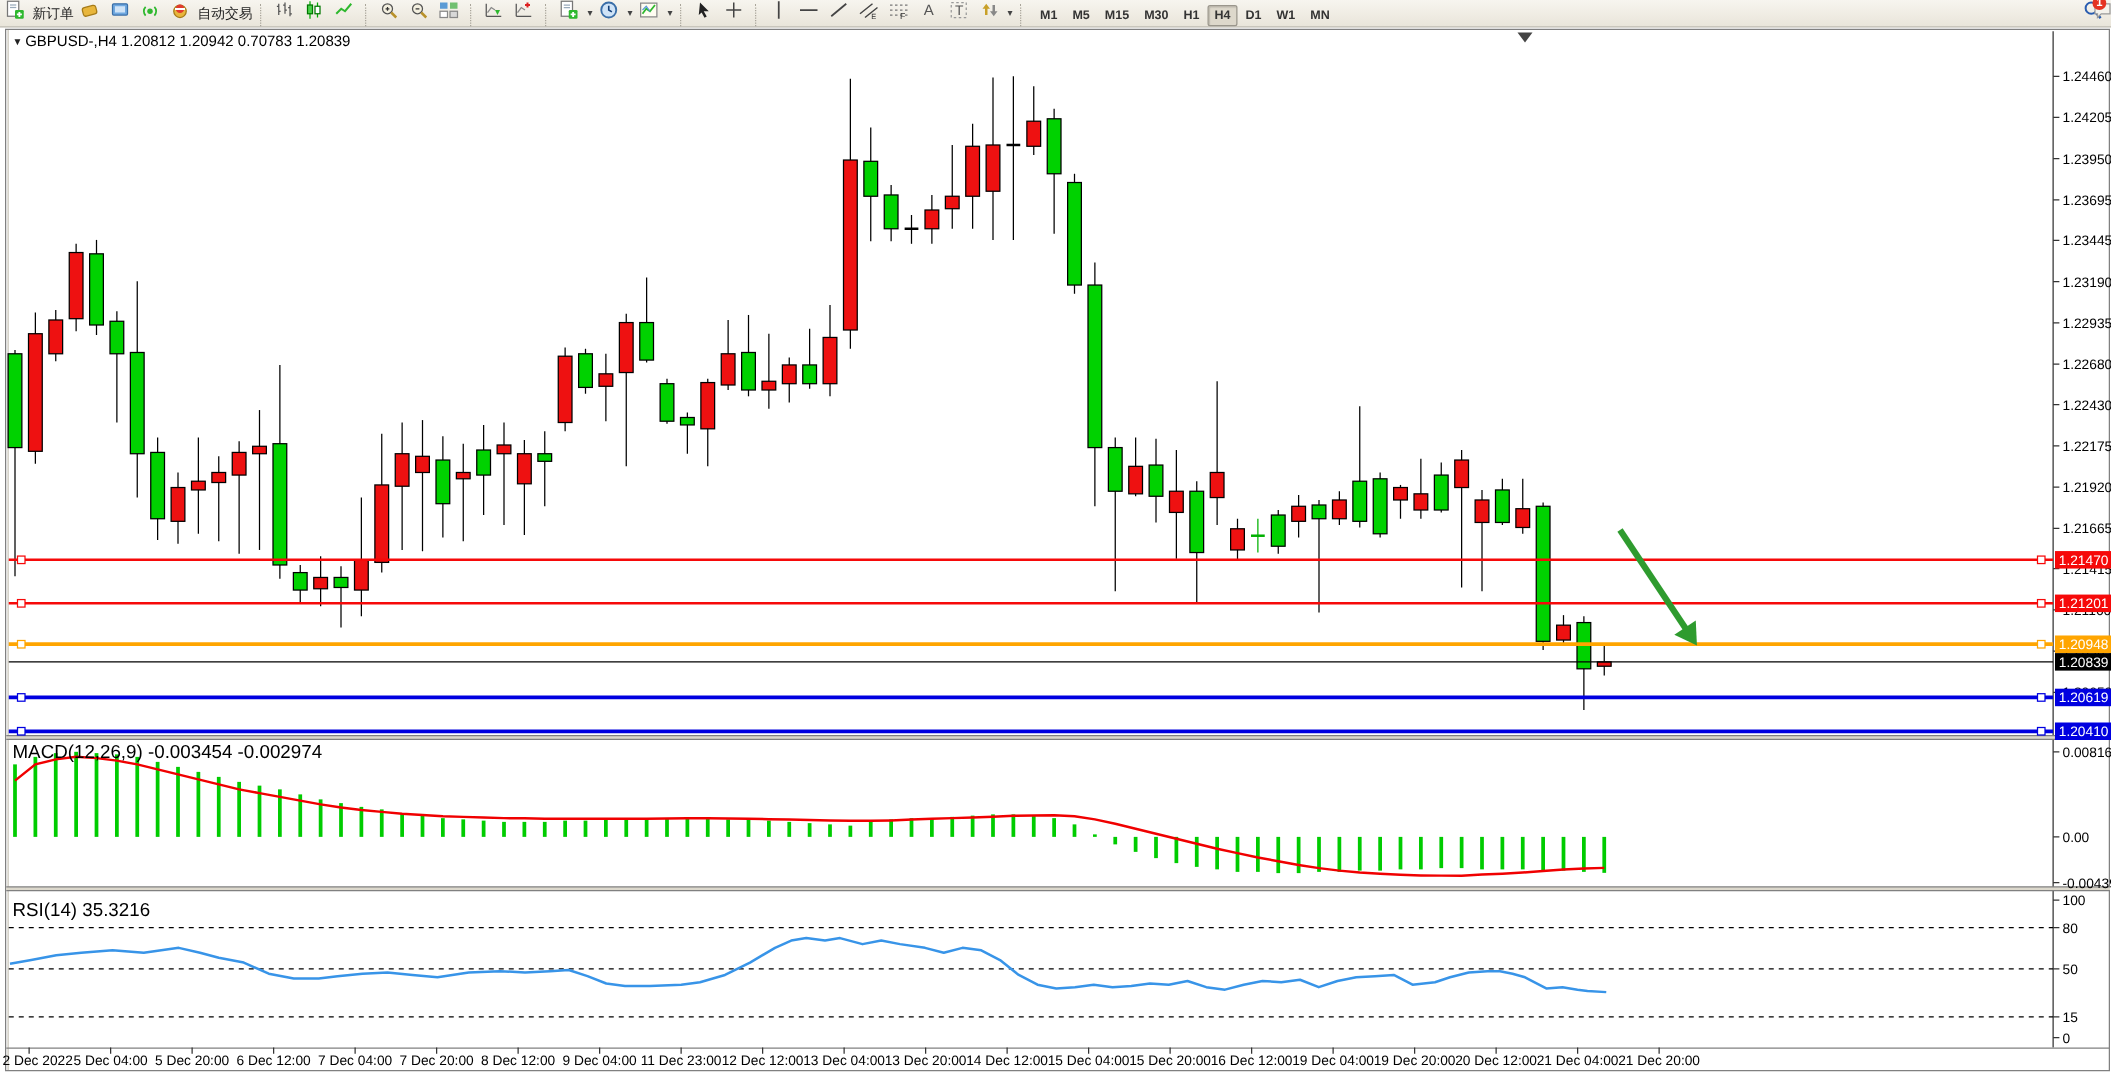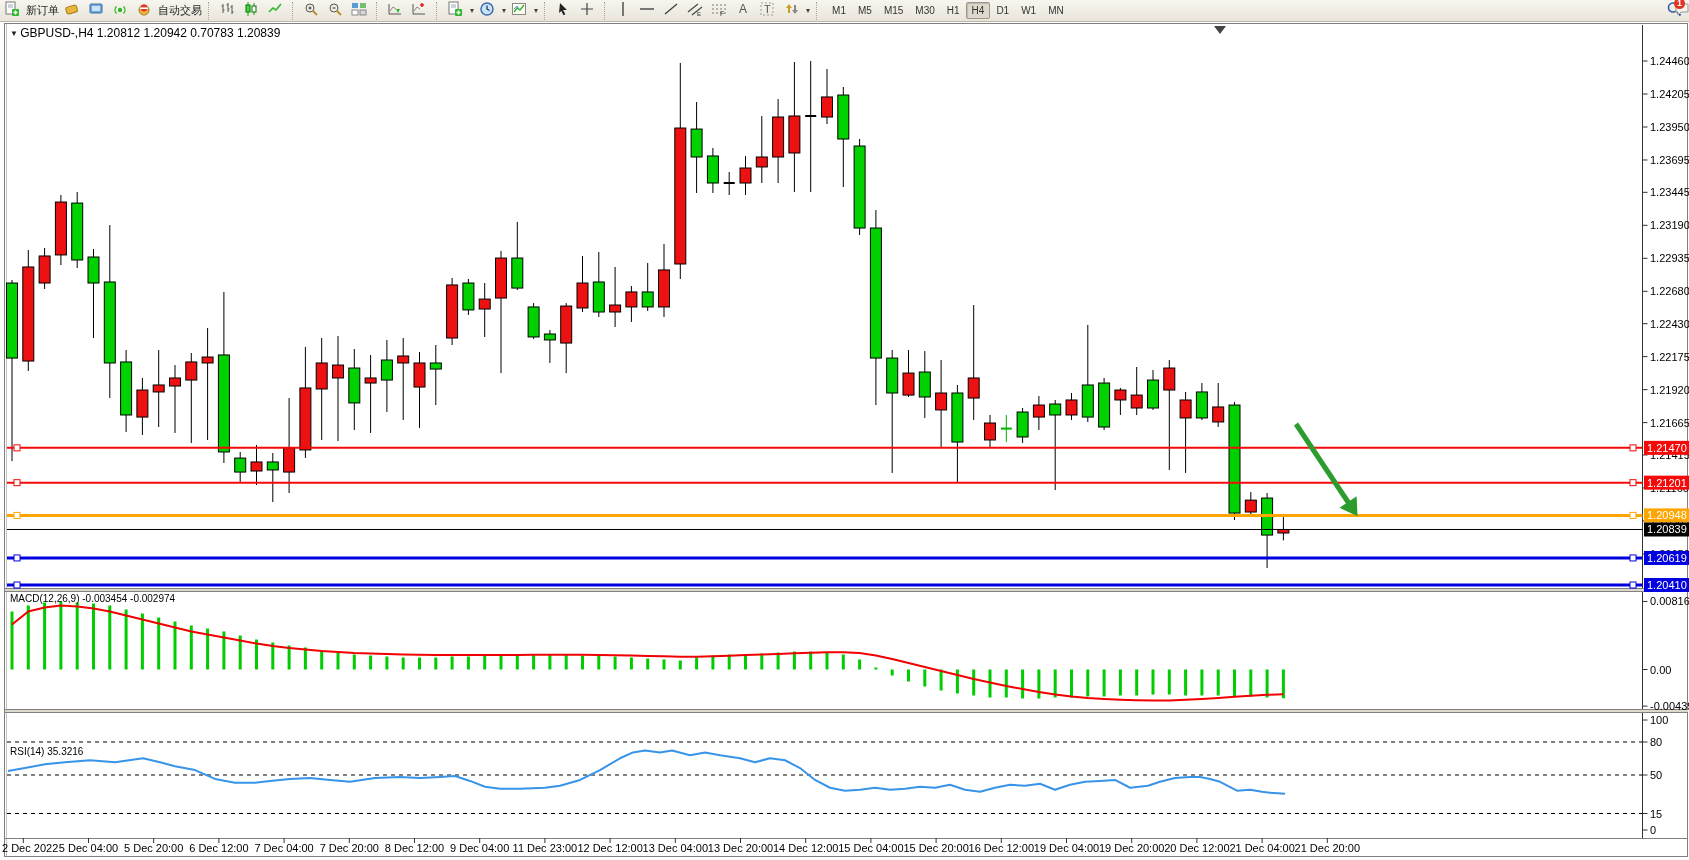--- a/index.html
+++ b/index.html
@@ -1,30 +1,30 @@
 <!DOCTYPE html>
 <html><head>
 <meta charset="utf-8">
 <style>
   html,body{margin:0;padding:0;background:#fff;}
   .app{position:relative;width:1689px;height:860px;font-family:"Liberation Sans",sans-serif;background:#fff;overflow:hidden;}
   
-  .toolbar{position:absolute;left:0;top:0;width:1689px;height:22px;background:linear-gradient(#f7f5ef,#e9e5da);border-bottom:1px solid #b9b5a9;display:flex;align-items:center;padding-left:3px;box-sizing:border-box;z-index:5;}
+  .toolbar{position:absolute;left:0;top:0;width:1689px;height:22px;background:linear-gradient(#f7f5ef,#e9e5da);border-bottom:1px solid #b9b5a9;display:flex;align-items:flex-end;padding-left:3px;box-sizing:border-box;z-index:5;}
   .tbtn{display:flex;align-items:center;gap:3px;height:20px;padding:0 3px;border:1px solid transparent;border-radius:2px;position:relative;cursor:default;}
   .tbtn .lbl{font-size:11px;color:#222;white-space:nowrap;}
   .tbtn .dd{font-size:8px;color:#444;margin-left:1px;}
   .tsep{width:7px;height:18px;margin:0 2px;border-left:1px dotted #a9a59a;}
-  .tf{font-size:10px;font-weight:normal;color:#333;padding:2px 5px;border:1px solid transparent;border-radius:2px;}
+  .tf{font-size:10px;font-weight:bold;color:#333;padding:2px 5px;border:1px solid transparent;border-radius:2px;}
   .tf.pressed{background:#ddd8cb;border:1px solid #9a968c;box-shadow:inset 1px 1px 1px rgba(0,0,0,.15);}
   .tright{margin-left:auto;display:flex;align-items:center;margin-right:8px;}
   .badge{position:absolute;top:-3px;right:-5px;background:#e53323;color:#fff;font-size:9px;line-height:11px;padding:0 3px;border-radius:7px;font-weight:bold;}
   
   .ovl{position:absolute;font-size:12px;color:#000;z-index:3;white-space:nowrap;}
   .ovl small{font-size:8px;vertical-align:1px;color:#222;}
-  .ind{font-size:10px;}
+  .ind{font-size:15px;}
   svg{position:absolute;left:0;top:0;}
 </style>
 </head>
 <body>
 
 <div class="app">
   <div class="toolbar" id="toolbar">
       <div class="tbtn">
         <span style="width: 16px; height: 16px; display: inline-block;">
           <svg width="16" height="16" viewBox="0 0 16 16">
@@ -647,14 +647,14 @@
       <text x="1131.7" y="852" font-size="11" font-family="Liberation Sans,sans-serif" fill="#000" text-anchor="middle">19 Dec 20:00</text>
       <line x1="1196.9" y1="838" x2="1196.9" y2="843" stroke="#333"></line>
       <text x="1196.9" y="852" font-size="11" font-family="Liberation Sans,sans-serif" fill="#000" text-anchor="middle">20 Dec 12:00</text>
       <line x1="1262.1" y1="838" x2="1262.1" y2="843" stroke="#333"></line>
       <text x="1262.1" y="852" font-size="11" font-family="Liberation Sans,sans-serif" fill="#000" text-anchor="middle">21 Dec 04:00</text>
       <line x1="1327.3" y1="838" x2="1327.3" y2="843" stroke="#333"></line>
       <text x="1327.3" y="852" font-size="11" font-family="Liberation Sans,sans-serif" fill="#000" text-anchor="middle">21 Dec 20:00</text>
     </svg>
   <div class="ovl" id="symbol-title" style="left:10px;top:26px;"><small>▼ </small><span>GBPUSD-,H4  1.20812 1.20942 0.70783 1.20839</span></div>
   <div class="ovl ind" style="left:10px;top:593px;">MACD(12,26,9) -0.003454 -0.002974</div>
-  <div class="ovl ind" style="left:10px;top:746px;">RSI(14) 35.3216</div>
+  <div class="ovl ind" style="left:10px;top:720px;">RSI(14) 35.3216</div>
 </div>
 
 </body></html>

